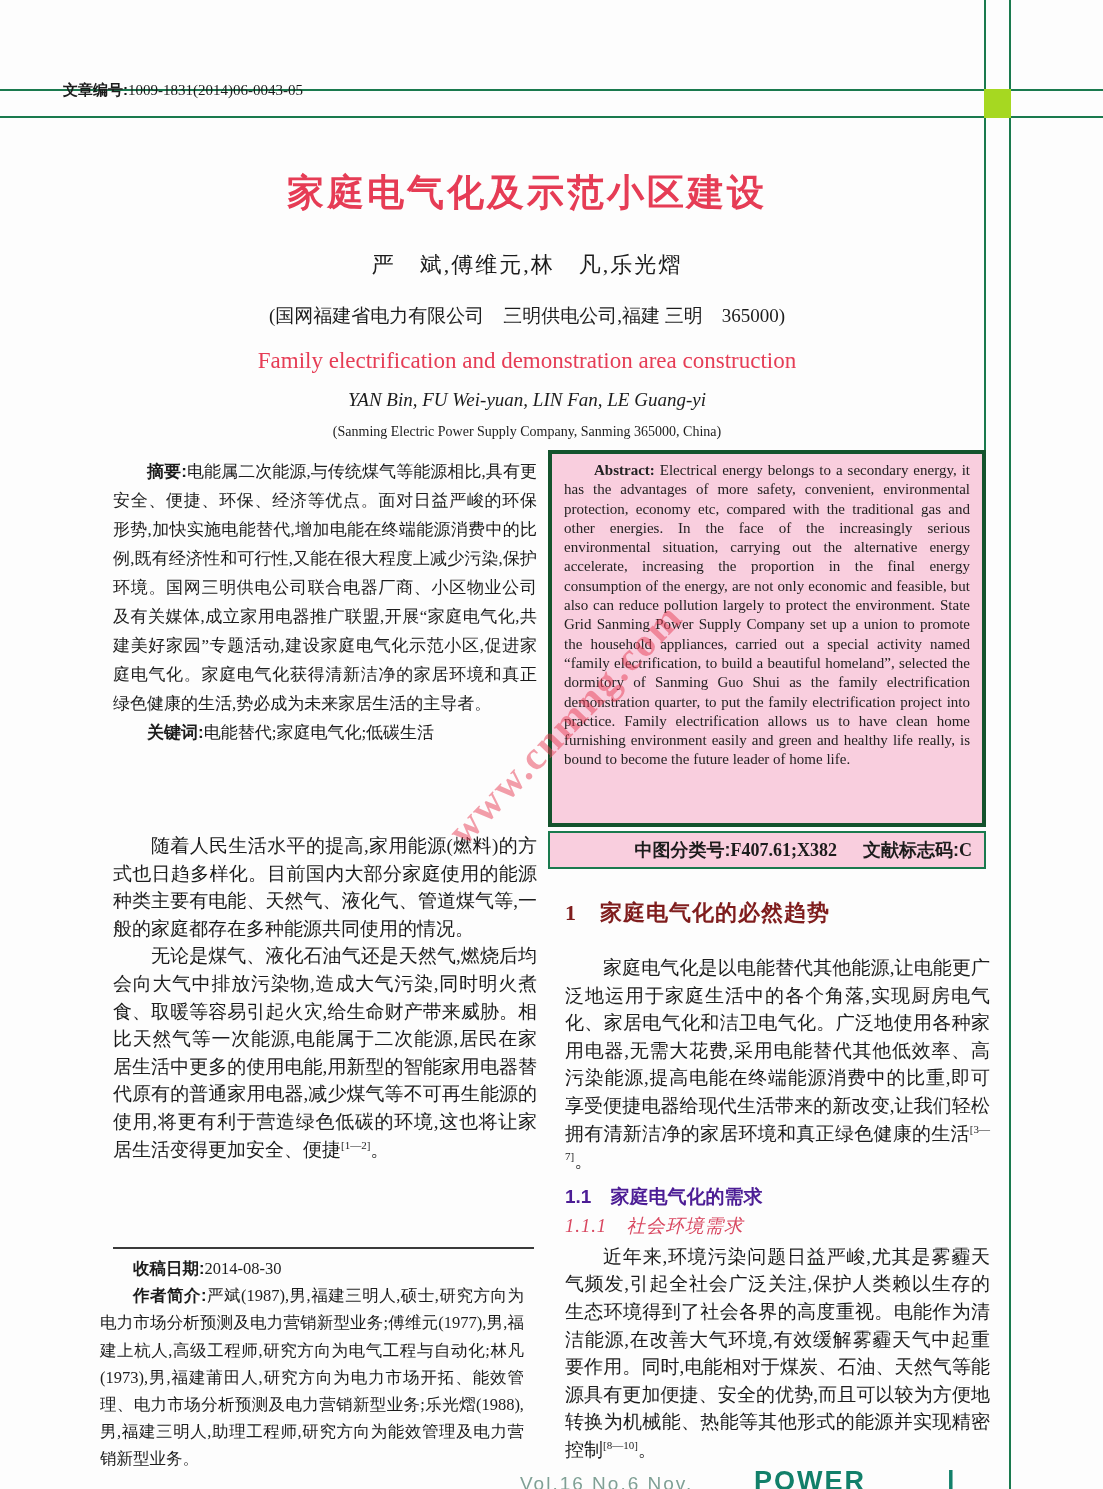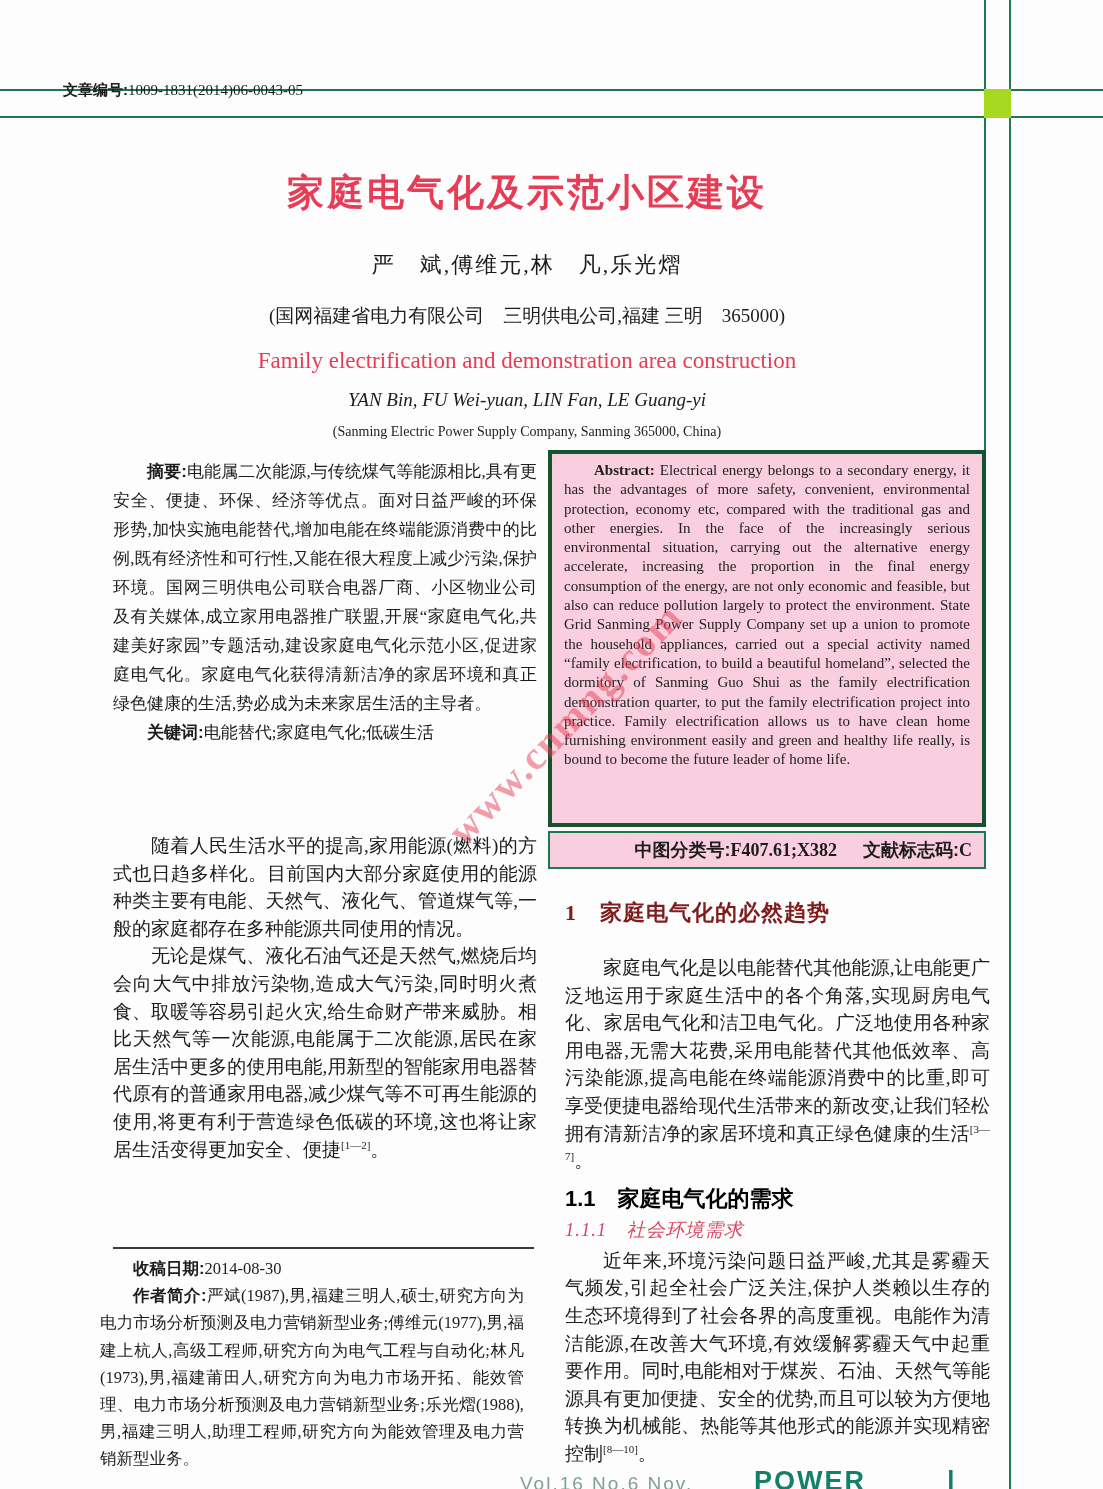--- a/index.html
+++ b/index.html
@@ -25,21 +25,21 @@
   .abs-en p{margin:0;font-size:15px;line-height:19.3px;text-align:justify;text-indent:2em;color:#222;}
   .clc-box{position:absolute;left:548px;top:831px;width:438px;height:38px;box-sizing:border-box;
            border:2px solid #1a7a4e;background:#f9cede;display:flex;align-items:center;
            justify-content:flex-end;padding-right:12px;font-size:18px;font-weight:bold;}
   .clc-box .sep{display:inline-block;width:26px;}
   .col-left{position:absolute;left:113px;top:832px;width:424px;}
   .col-right{position:absolute;left:565px;top:884px;width:425px;}
   .body-p{margin:0;font-size:19px;line-height:27.6px;text-align:justify;text-indent:2em;}
   sup.ref{font-size:11px;line-height:0;}
   .h1-red{margin:14px 0 26px;font-size:22px;font-weight:600;color:#7f1d1d;letter-spacing:1px;}
-  .h2-red{margin:9px 0 2px;font-size:22px;color:#000000;
+  .h2-red{margin:9px 0 2px;font-size:19px;color:#4c1d95;
           font-family:"Liberation Sans","DejaVu Sans",sans-serif;font-weight:bold;}
   .h3-red{margin:3px 0 5px;font-size:18.5px;color:#d8465f;font-style:italic;letter-spacing:1px;}
   .foot-rule{position:absolute;left:113px;top:1247px;width:421px;height:2px;background:#3a3a3a;}
   .footnote{position:absolute;left:100px;top:1255px;width:424px;font-size:16.5px;line-height:27.2px;text-align:justify;}
   .footnote p{margin:0;text-indent:2em;}
   .watermark{position:absolute;left:393px;top:700px;width:344px;text-align:center;
              transform:rotate(-46deg);font-size:40px;font-weight:bold;letter-spacing:2px;
              color:rgba(231,62,85,0.5);pointer-events:none;z-index:5;}
   .page-footer{position:absolute;left:520px;top:1466px;width:470px;display:flex;
                justify-content:flex-end;align-items:baseline;gap:14px;

